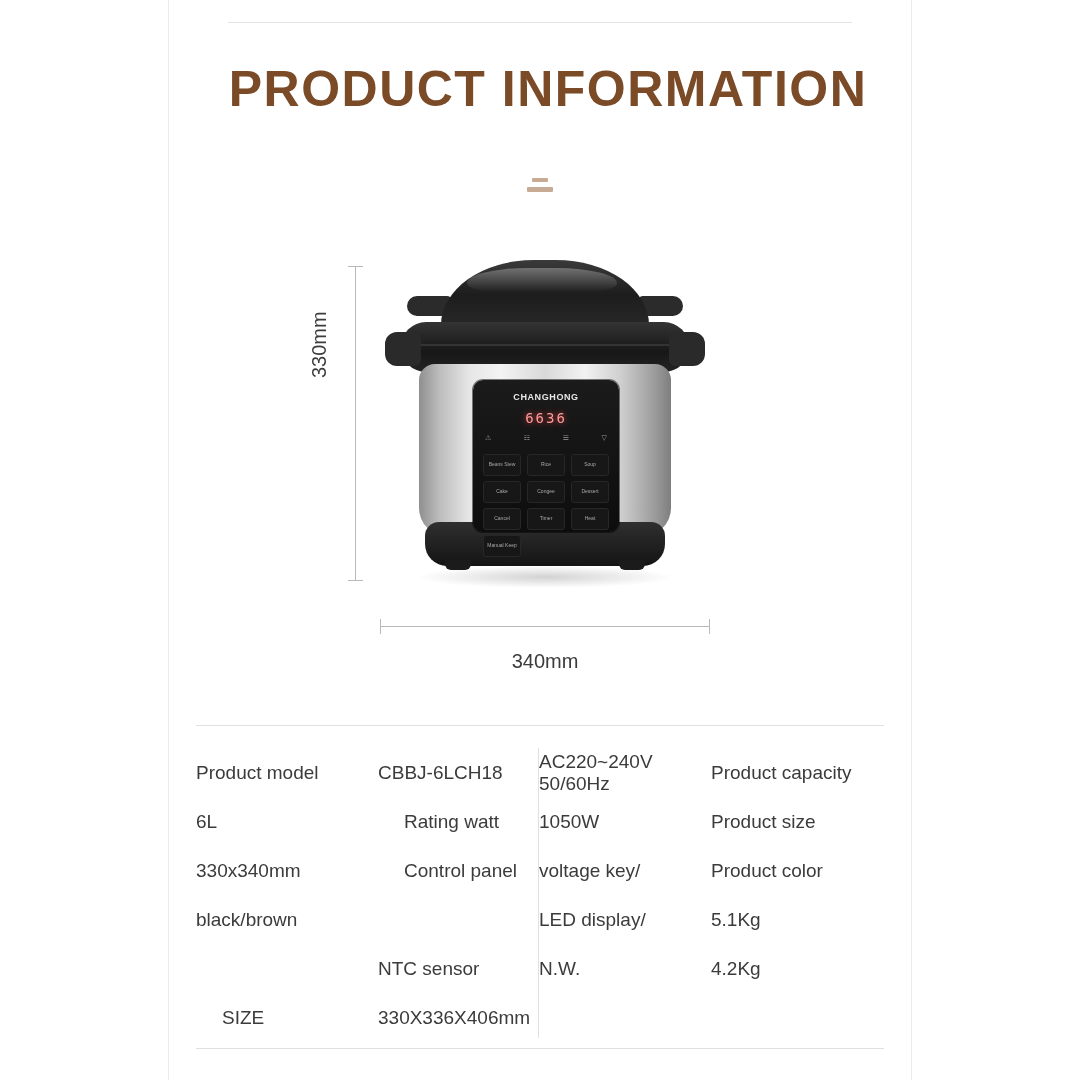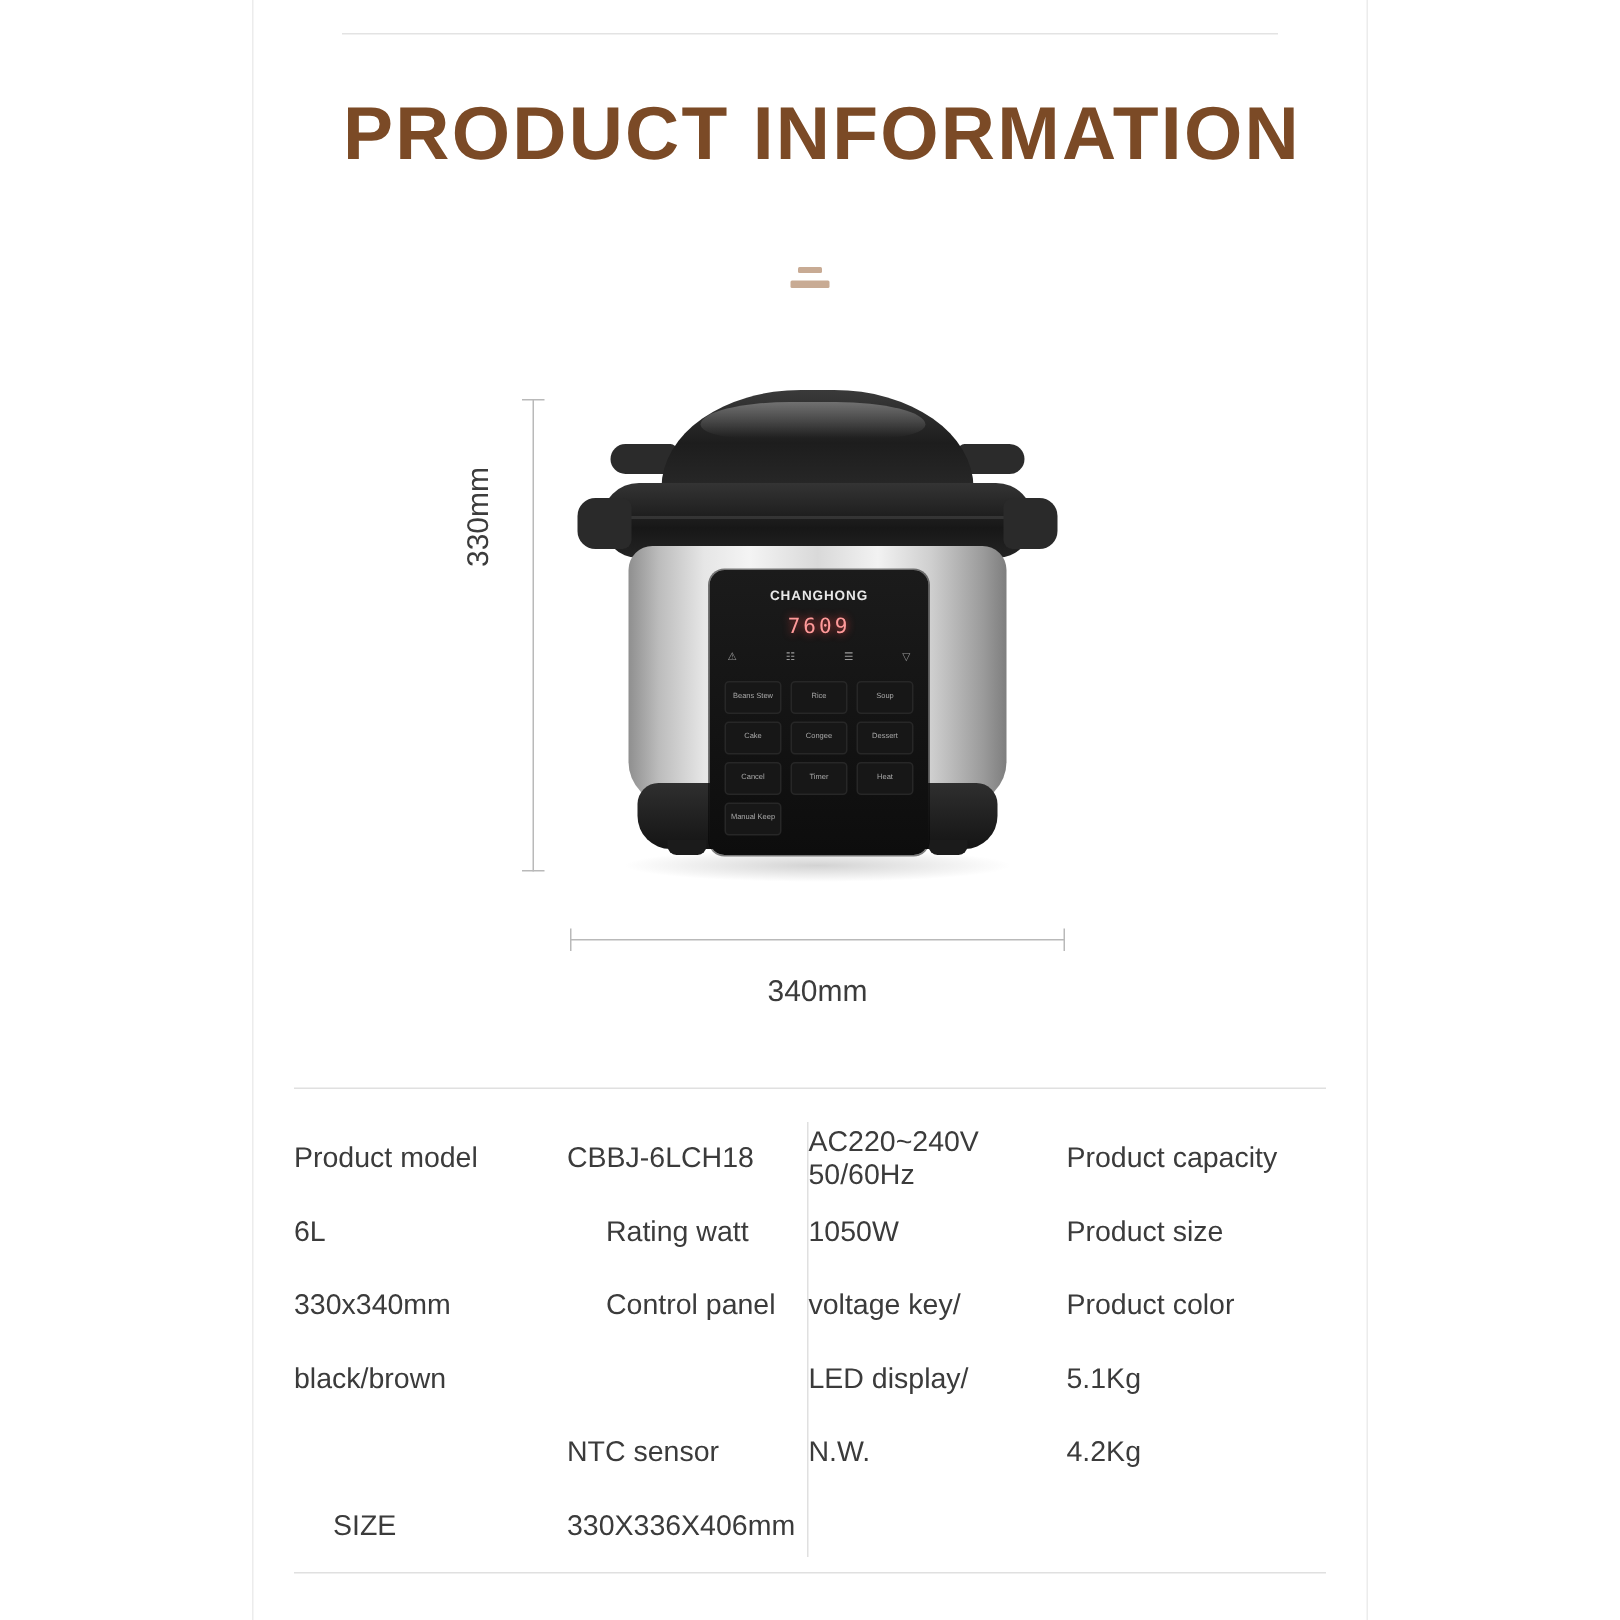--- a/index.html
+++ b/index.html
@@ -206,21 +206,21 @@
     background: #1b1b1b;
     border-radius: 0 0 6px 6px;
   }
   .c-feet.l { left: 60px; }
   .c-feet.r { right: 60px; }
 
   
   .panel {
     position: absolute;
     left: 88px; top: 120px;
-    width: 146px; height: 190px;
+    width: 146px; height: 152px;
     background: linear-gradient(180deg, #1b1b1b, #0d0d0d);
     border-radius: 10px;
     box-shadow: 0 0 0 1px rgba(0,0,0,.5);
   }
   .brand {
     position: absolute;
     top: 12px; left: 0; right: 0;
     text-align: center;
     color: #e8e8e8;
     font-size: 9px;
@@ -347,21 +347,21 @@
       <div class="c-handle l"></div>
       <div class="c-handle r"></div>
 
       <div class="c-body"></div>
       <div class="c-base"></div>
       <div class="c-feet l"></div>
       <div class="c-feet r"></div>
 
       <div class="panel">
         <div class="brand">CHANGHONG</div>
-        <div class="led">7609</div>
+        <div class="led">6636</div>
         <div class="icon-row">
           <span>⚠</span>
           <span>☷</span>
           <span>☰</span>
           <span>▽</span>
         </div>
         <div class="keys">
           <div class="key">Beans
 Stew</div>
           <div class="key">Rice</div>

